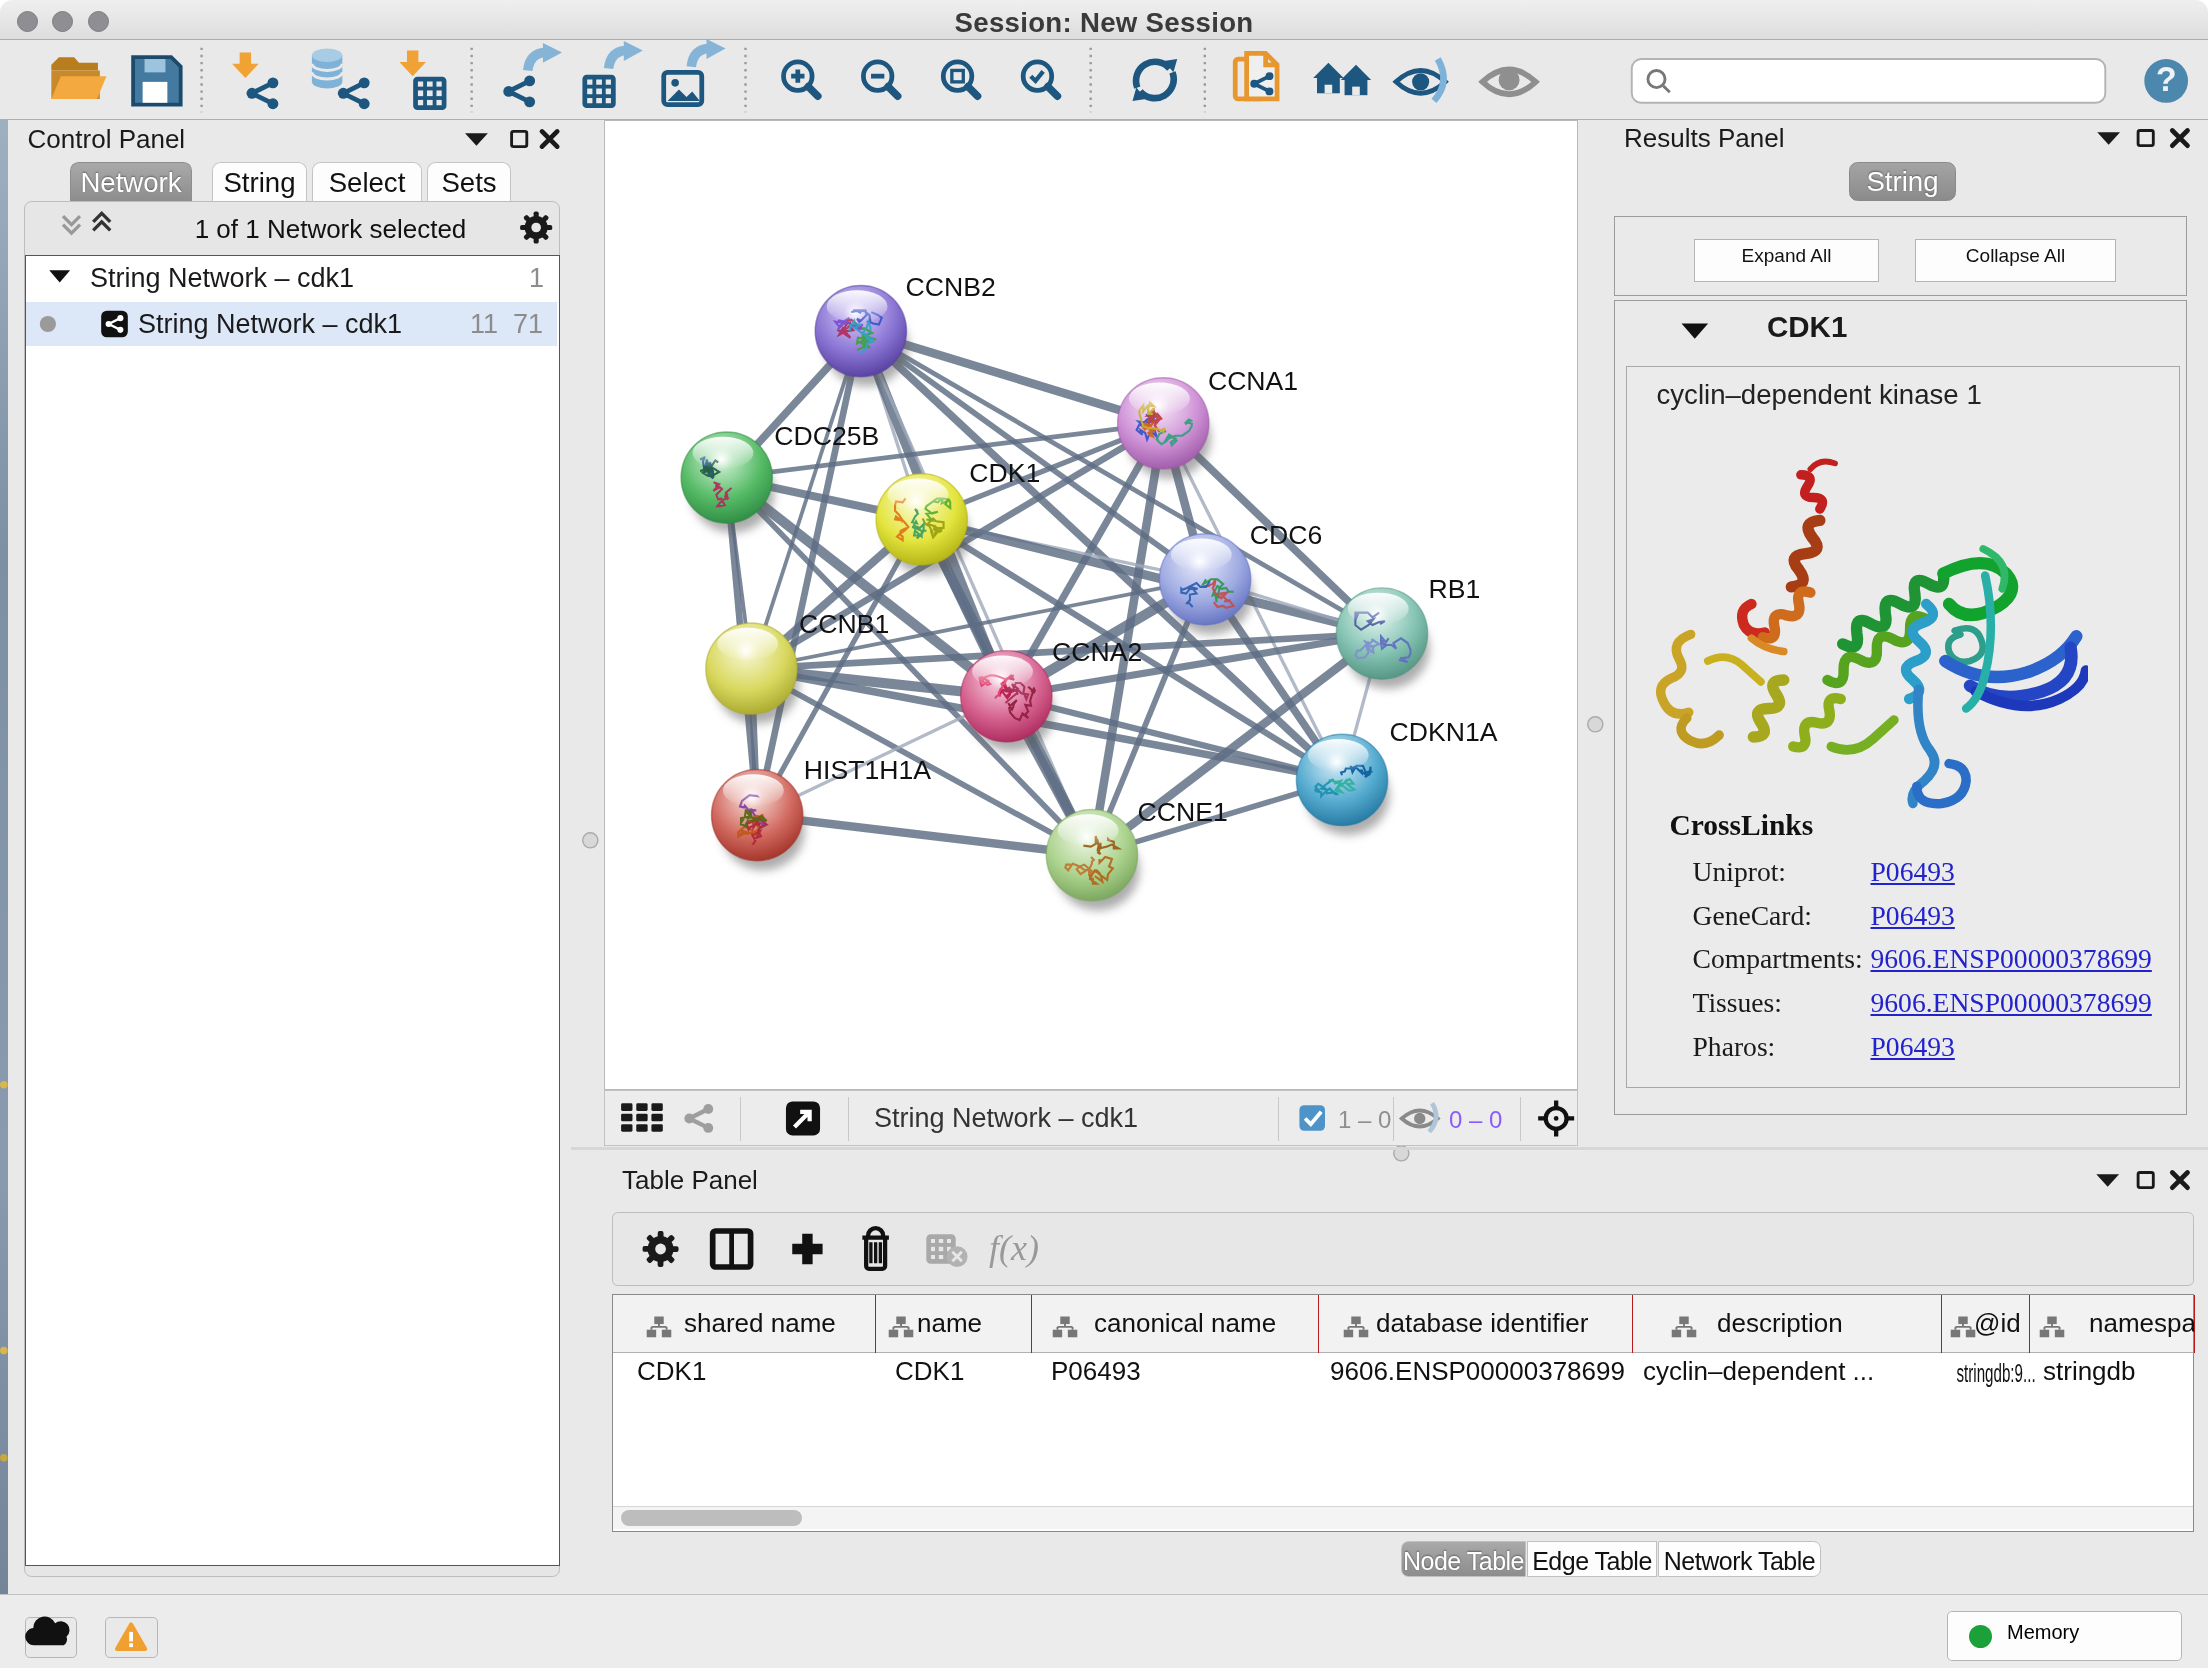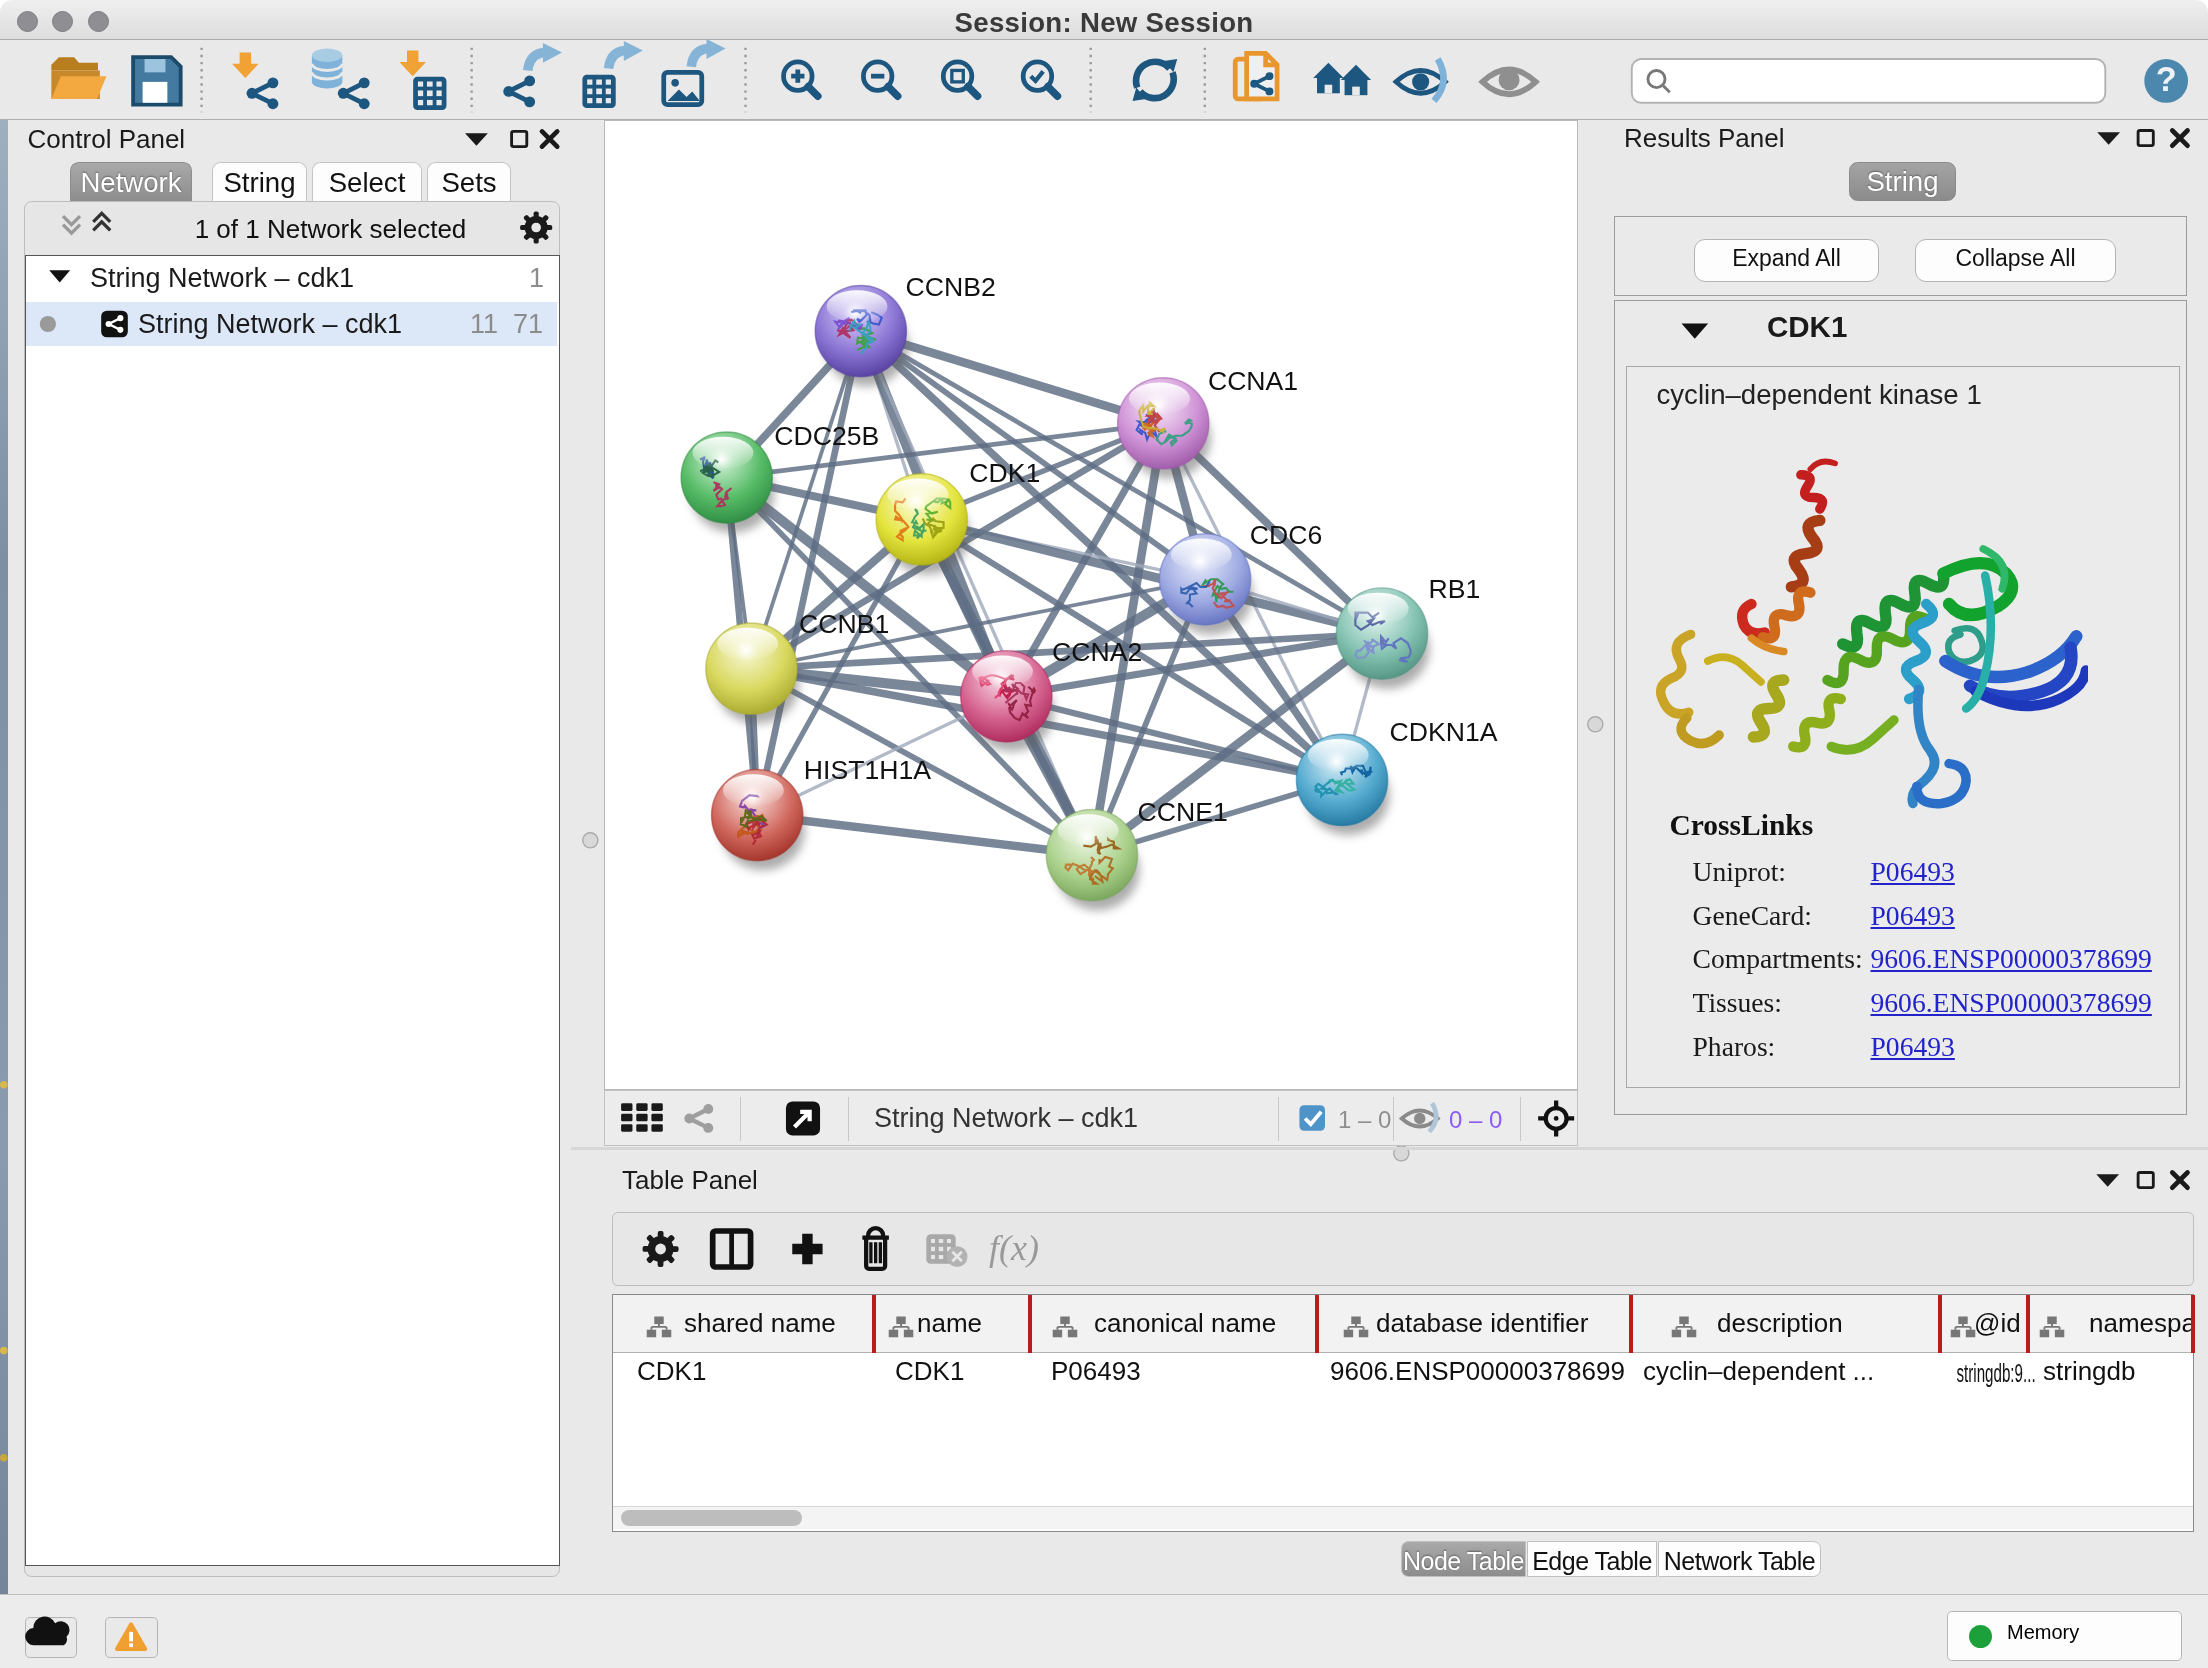--- a/index.html
+++ b/index.html
@@ -12,27 +12,27 @@
 .tab{position:absolute;top:0;height:39px;background:#fdfdfd;border:1px solid #c4c4c4;border-bottom:none;border-radius:8.6px 8.6px 0 0;text-align:center;font-size:27.6px;padding-top:3.8px;color:#111}
 .tab.sel{background:linear-gradient(#a9a9a9,#8d8d8d);color:#fff;text-shadow:0 -1px 1.9px rgba(0,0,0,0.4);border-color:#8d8d8d}
 .cpanelbox{left:24px;top:201px;width:536px;height:1376px;background:#e6e6e6;border:1px solid #bdbdbd;border-radius:7.6px}
 .cplist{position:absolute;left:0px;top:53px;width:535px;height:1311px;background:#ffffff;border:1.9px solid #555}
 .row2{position:absolute;left:0;top:46px;width:531px;height:44px;background:#dce7f8}
 .gtext{color:#8c8c8c}
 .canvas{left:604px;top:120px;width:974px;height:970px;background:#ffffff;border:1px solid #b8b8b8}
 .nettb{left:604px;top:1090px;width:974px;height:56px;background:#ececec;border:1px solid #c2c2c2}
 .vsep{position:absolute;top:5.7px;height:44px;width:1px;background:#c8c8c8}
 .rpanel-box{position:absolute;background:#eaeaea;border:1px solid #9b9b9b}
-.btn{position:absolute;background:#fdfdfd;border:1px solid #b4b4b4;border-radius:11px;text-align:center;font-size:23px;color:#111}
+.btn{position:absolute;background:#fdfdfd;border:1px solid #b4b4b4;border-radius:0;text-align:center;font-size:19px;color:#111}
 .link{color:#2323cc;text-decoration:underline;font-family:"Liberation Serif",serif}
 .serif{font-family:"Liberation Serif",serif}
 .tpanel-tb{left:612px;top:1212px;width:1582px;height:74px;background:#e7e7e7;border:1px solid #bdbdbd;border-radius:5.7px}
 .tblbox{left:612px;top:1294px;width:1582px;height:238px;background:#ffffff;border:1.9px solid #8a8a8a}
 .thead{position:absolute;left:0;top:0;width:100%;height:58px;background:#f2f2f2;border-bottom:1.9px solid #b0b0b0}
-.hcol{position:absolute;top:0;height:58px;border-right:4px solid #b91c1c;font-size:26px;color:#111;overflow:hidden}
+.hcol{position:absolute;top:0;height:58px;border-right:1px solid #b91c1c;font-size:26px;color:#111;overflow:hidden}
 .cell{position:absolute;top:61px;font-size:26px;color:#111}
 .btab{position:absolute;top:1541px;height:36px;background:#fdfdfd;border:1px solid #c0c0c0;text-align:center;font-size:25px;padding-top:4.8px;color:#111;white-space:nowrap;overflow:hidden;letter-spacing:-0.5px}
 .footer{left:0;top:1594px;width:2208px;height:74px;background:#ececec;border-top:1px solid #c0c0c0}
 .fbtn{position:absolute;background:#e9e9e9;border:1px solid #b5b5b5;border-radius:4.8px}
 </style></head><body>
 <div class="abs" style="left:0;top:0;width:19px;height:19px;background:#fff"></div>
 <div class="abs" style="left:2189px;top:0;width:19px;height:19px;background:#fff"></div>
 <div class="abs" style="left:0;top:120px;width:7.6px;height:1474px;background:linear-gradient(#9eb0c0,#7d8fa3 30%,#8a9bb0 70%,#74859a)"></div>
 <svg class="abs" width="7.6" height="1474" style="left:0;top:120px" viewBox="0 0 8 1550">
     <circle cx="4" cy="1015" r="4" fill="#d8b84a"></circle>

